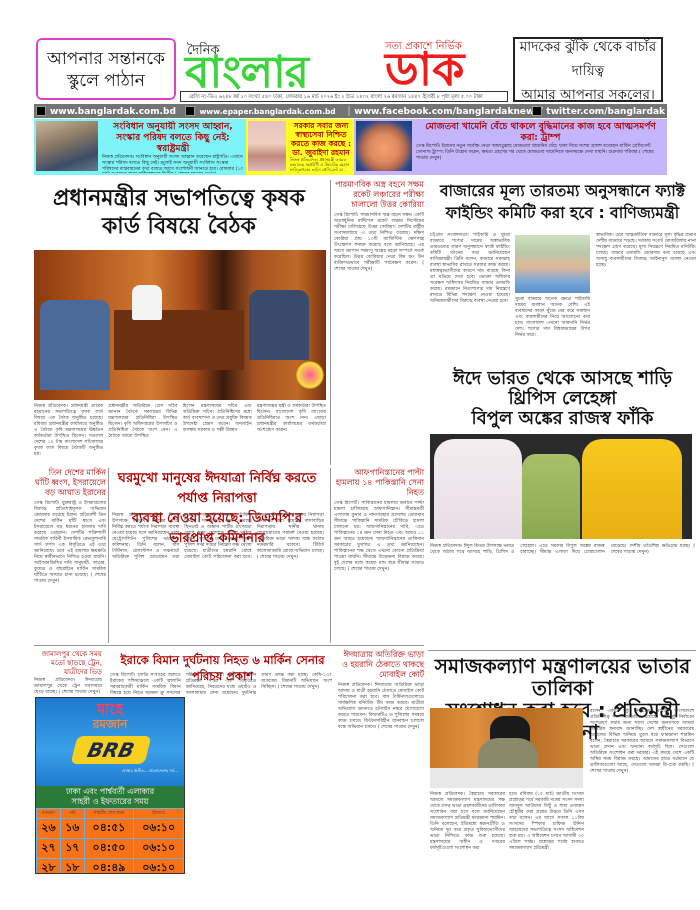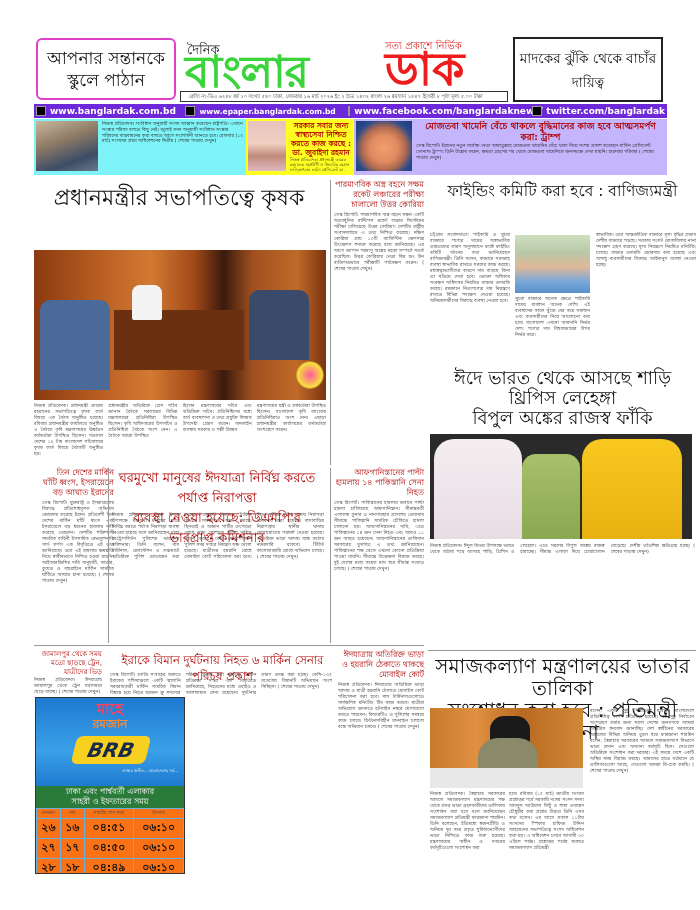--- a/index.html
+++ b/index.html
@@ -5,32 +5,32 @@
 *{box-sizing:border-box;margin:0;padding:0}
 body{width:700px;height:910px;background:#fff;font-family:"DejaVu Sans",sans-serif;color:#111;position:relative;overflow:hidden}
 .abs{position:absolute}
 .ad-left{left:36px;top:38px;width:140px;height:62px;border:2px solid #e040c8;border-radius:6px;background:#fff;display:flex;flex-direction:column;align-items:center;justify-content:center;font-size:17px;line-height:22px;text-align:center}
 .ad-right{left:513px;top:37px;width:150px;height:65px;border:2px solid #222;display:flex;flex-direction:column;align-items:center;justify-content:center;font-size:13.5px;line-height:24px;text-align:center}
 .mast-small{left:187px;top:40px;font-size:13px;color:#222}
 .mast-tag{left:385px;top:38px;font-size:10px;color:#e02020}
 .mast-bangla{left:185px;top:50px;font-size:44px;font-weight:bold;color:#3cd43c;letter-spacing:-1px;line-height:44px}
 .mast-dak{left:385px;top:46px;font-size:46px;font-weight:bold;color:#ee1c1c;line-height:46px}
 .dateline{left:180px;top:91px;width:328px;height:11px;border:1px solid #333;font-size:5px;line-height:9px;padding-left:8px;color:#333;white-space:nowrap;overflow:hidden}
-.linkbar{left:34px;top:104px;width:633px;height:14px;background:#6d28d9;display:flex;align-items:center;gap:4px;padding:0 2px}
+.linkbar{left:34px;top:104px;width:633px;height:14px;background:#737373;display:flex;align-items:center;gap:4px;padding:0 2px}
 .link{color:#fff;font-size:9px;font-weight:bold;white-space:nowrap;display:flex;align-items:center;gap:4px}
 .link .sq{width:10px;height:10px;background:#000;border:1px solid #999;display:inline-block}
 .teaser{top:119px;height:56px;display:flex;gap:4px;padding:2px}
 .t1{left:34px;width:212px;background:#7ff4f8}
 .t2{left:246px;width:108px;background:#ffff22}
 .t3{left:354px;width:313px;background:#c4b5fd}
 .photo{flex:none;width:62px;height:50px}
 .tcontent{flex:1;overflow:hidden}
 .thead{font-size:9px;line-height:11px;color:#b00000;text-align:center;font-weight:bold}
 .tbody{font-size:4.6px;line-height:5.8px;color:#222}
-.headline{font-weight:normal;text-align:center;color:#111}
+.headline{font-weight:bold;text-align:center;color:#111}
 .col-text{font-size:4.6px;line-height:6px;color:#333;text-align:justify;overflow:hidden}
 .sub-head{font-size:8px;line-height:10px;text-align:right;color:#111}
 .imgbox{overflow:hidden}
 table.rz{border-collapse:collapse;width:100%;background:#f97316}
 table.rz td{border:1px solid #6ab0e0;text-align:center;font-size:11px;font-weight:bold;padding:0 1px;height:16px}
 table.rz tr.hdr td{font-size:4.5px;font-weight:normal;height:10px;color:#444}
 </style>
 </head>
 <body>
 
@@ -38,20 +38,21 @@
   <div>আপনার সন্তানকে</div>
   <div>স্কুলে পাঠান</div>
 </div>
 <div class="abs mast-small">দৈনিক</div>
 <div class="abs mast-bangla">বাংলার</div>
 <div class="abs mast-tag">সত্য প্রকাশে নির্ভিক</div>
 <div class="abs mast-dak">ডাক</div>
 <div class="abs dateline">রেজি নং-ডিএ ৬২৪৮ বর্ষ ১০ সংখ্যা ৫৪০ ঢাকা, সোমবার ১৬ মার্চ ২০২৬ ইং ২ চৈত্র ১৪৩২ বাংলা ২৬ রমজান ১৪৪৭ হিজরী ৮ পৃষ্ঠা মূল্য ৫.০০ টাকা</div>
 <div class="abs ad-right">
   <div>মাদকের ঝুঁকি থেকে বাচাঁর দায়িত্ব</div>
+  <div>আমার আপনার সকলের।</div>
 </div>
 
 <div class="abs linkbar">
   <div class="link" style="width:150px">
       <span class="sq"></span>
       <span>www.banglardak.com.bd</span>
     </div>
   <div class="link" style="width:164px;font-size:7.5px">
       <span class="sq"></span>
       <span>www.epaper.banglardak.com.bd</span>
@@ -62,40 +63,42 @@
     </div>
   <div class="link">
       <span class="sq"></span>
       <span>twitter.com/banglardak</span>
     </div>
 </div>
 
 <div class="abs teaser t1">
   <div class="photo" style="background:linear-gradient(160deg,#c9b79b 0%,#8d7a66 40%,#3c4c66 75%,#6a7a8a 100%)"></div>
   <div class="tcontent">
+    <div class="thead">সংবিধান অনুযায়ী সংসদ আহ্বান, সংস্কার পরিষদ বলতে কিছু নেই: স্বরাষ্ট্রমন্ত্রী</div>
     <div class="tbody">নিজস্ব প্রতিবেদক। সংবিধান অনুযায়ী সংসদ আহ্বান করেছেন রাষ্ট্রপতি। এখানে সংস্কার পরিষদ বলতে কিছু নেই। জুলাই সনদ অনুযায়ী সংবিধান সংস্কার পরিষদের বাস্তবায়নের কথা বলতে আগে সংশোধনী আনতে হবে। রোববার (১৫ মার্চ) সংসদের প্রথম অধিবেশনের দ্বিতীয় ( শেষের পাতায় দেখুন)</div>
   </div>
 </div>
 <div class="abs teaser t2">
   <div class="photo" style="width:38px;background:linear-gradient(180deg,#e8c2c0 0%,#f0d0c0 45%,#c08a7a 70%,#e0b8c0 100%)"></div>
   <div class="tcontent">
     <div class="thead" style="font-size:7.5px;line-height:9px">সরকার সবার জন্য স্বাস্থ্যসেবা নিশ্চিত করতে কাজ করছে : ডা. জুবাইদা রহমান</div>
     <div class="tbody" style="font-size:4px;line-height:5px">নিজস্ব প্রতিবেদক। প্রধানমন্ত্রী তারেক রহমানের সহধর্মিণী ও জিয়াউর রহমান ফাউন্ডেশনের ভাইস প্রেসিডেন্ট ডা. জুবাইদা রহমান বলেছেন, স্বাস্থ্যসেবা মানুষের মৌলিক অধিকার। সরকার সবার জন্য স্বাস্থ্যসেবা নিশ্চিত করতে কাজ করছে। এখন থেকে সকল মানুষ চিকিৎসা সেবা পাবেন ( শেষের পাতায় দেখুন)</div>
   </div>
 </div>
 <div class="abs teaser t3">
   <div class="photo" style="width:56px;background:radial-gradient(ellipse at 50% 55%,#f2a070 0%,#e08a60 35%,#b06a50 55%,#2a4a8a 75%,#1a3a7a 100%)"></div>
   <div class="tcontent">
     <div class="thead">মোজতবা খামেনি বেঁচে থাকলে বুদ্ধিমানের কাজ হবে আত্মসমর্পণ করা: ট্রাম্প</div>
     <div class="tbody">ডেস্ক রিপোর্ট। ইরানের নতুন সর্বোচ্চ নেতা আয়াতুল্লাহ মোজতবা খামেনির বেঁচে থাকা নিয়ে সংশয় প্রকাশ করেছেন মার্কিন প্রেসিডেন্ট ডোনাল্ড ট্রাম্প। তিনি উল্লেখ করেন, ক্ষমতা গ্রহণের পর থেকে মোজতবা খামেনিকে জনসমক্ষে দেখা যায়নি। শুক্রবার পরিবার ( শেষের পাতায় দেখুন)</div>
   </div>
 </div>
 
 <div class="abs headline" style="left:34px;top:184px;width:290px;font-size:22px;line-height:28px">
   <div>প্রধানমন্ত্রীর সভাপতিত্বে কৃষক</div>
+  <div>কার্ড বিষয়ে বৈঠক</div>
 </div>
 <div class="abs imgbox" style="left:34px;top:250px;width:292px;height:150px;background:linear-gradient(90deg,#8a3a10 0%,#b55a20 20%,#d27a32 40%,#a04818 55%,#3a1a0c 65%,#a05020 75%,#c06a28 90%,#7a3410 100%)">
   <div style="position:absolute;left:80px;top:60px;width:130px;height:60px;background:#6a3010"></div>
   <div style="position:absolute;left:98px;top:35px;width:30px;height:35px;background:#f4f4f4;border-radius:8px 8px 2px 2px"></div>
   <div style="position:absolute;left:6px;top:50px;width:70px;height:90px;background:#4a6a9a;border-radius:10px 10px 0 0"></div>
   <div style="position:absolute;left:215px;top:40px;width:60px;height:70px;background:#3a4a6a;border-radius:10px 10px 0 0"></div>
   <div style="position:absolute;left:262px;top:110px;width:28px;height:30px;background:radial-gradient(circle,#ff5a9a 0%,#f8e040 60%,transparent 70%)"></div>
 </div>
 <div class="abs" style="left:34px;top:403px;width:292px;height:62px;display:flex;gap:5px">
   <div class="col-text" style="flex:1">নিজস্ব প্রতিবেদক। প্রধানমন্ত্রী তারেক রহমানের সভাপতিত্বে কৃষক কার্ড বিষয়ে এক বৈঠক অনুষ্ঠিত হয়েছে। রবিবার প্রধানমন্ত্রীর কার্যালয়ে অনুষ্ঠিত এ বৈঠকে কৃষি মন্ত্রণালয়ের ঊর্ধ্বতন কর্মকর্তারা উপস্থিত ছিলেন। গতকাল দেশের ১২ টায় বাংলাদেশ সচিবালয়ে কৃষক কার্ড বিষয়ে বৈঠকটি অনুষ্ঠিত হয়।</div>
@@ -104,39 +107,40 @@
   <div class="col-text" style="flex:1">মন্ত্রণালয়ের মন্ত্রী ও কর্মকর্তারা উপস্থিত ছিলেন। বাংলাদেশ কৃষি ব্যাংকের প্রতিনিধিরাও অংশ নেন। এছাড়া প্রধানমন্ত্রীর কার্যালয়ের কর্মকর্তারা অংশগ্রহণ করেন।</div>
 </div>
 
 <div class="abs" style="left:330px;top:180px;width:1px;height:285px;background:#999"></div>
 <div class="abs" style="left:334px;top:180px;width:90px;height:285px">
   <div class="sub-head" style="color:#b00000">পারমাণবিক অস্ত্র বহনে সক্ষম রকেট লঞ্চারের পরীক্ষা চালালো উত্তর কোরিয়া</div>
   <div class="col-text" style="height:225px;margin-top:2px">ডেস্ক রিপোর্ট। পারমাণবিক অস্ত্র বহনে সক্ষম একটি অত্যাধুনিক মাল্টিপল রকেট লঞ্চার সিস্টেমের পরীক্ষা চালিয়েছে উত্তর কোরিয়া। দেশটির রাষ্ট্রীয় সংবাদমাধ্যমে এ তথ্য নিশ্চিত করেছে। দক্ষিণ কোরিয়া প্রায় ১০টি ব্যালিস্টিক ক্ষেপণাস্ত্র উৎক্ষেপণ শনাক্ত করেছে বলে জানিয়েছে। এর আগে জাপান পরমাণু অস্ত্রের মহড়া সম্পর্কে সতর্ক করেছিল। উত্তর কোরিয়ার নেতা কিম জং উন ব্যক্তিগতভাবে পরীক্ষাটি পর্যবেক্ষণ করেন। ( শেষের পাতায় দেখুন)</div>
 </div>
 
 <div class="abs headline" style="left:430px;top:180px;width:265px;font-size:15.5px;line-height:22px">
+  <div>বাজারের মূল্য তারতম্য অনুসন্ধানে ফ্যাক্ট</div>
   <div>ফাইন্ডিং কমিটি করা হবে : বাণিজ্যমন্ত্রী</div>
 </div>
 <div class="abs col-text" style="left:430px;top:232px;width:80px;height:128px">চট্টগ্রাম সংবাদদাতা। পাইকারি ও খুচরা বাজারে পণ্যের দামের অস্বাভাবিক তারতম্যের কারণ অনুসন্ধানে ফ্যাক্ট ফাইন্ডিং কমিটি গঠনের কথা জানিয়েছেন বাণিজ্যমন্ত্রী। তিনি বলেন, বাজারে সরবরাহ ব্যবস্থা স্বাভাবিক রাখতে সরকার কাজ করছে। মধ্যস্বত্বভোগীদের কারণে দাম বাড়ছে কিনা তা খতিয়ে দেখা হবে। ভোক্তা অধিকার সংরক্ষণ অধিদপ্তর নিয়মিত বাজার তদারকি করছে। রমজানে নিত্যপণ্যের দাম নিয়ন্ত্রণে রাখতে বিভিন্ন পদক্ষেপ নেওয়া হয়েছে। অনিয়মকারীদের বিরুদ্ধে ব্যবস্থা নেওয়া হবে।</div>
 <div class="abs imgbox" style="left:515px;top:235px;width:75px;height:58px;background:linear-gradient(180deg,#cfe0c0 0%,#b8c8a8 30%,#e0b898 55%,#7aa8d8 80%,#5a90cc 100%)"></div>
 <div class="abs col-text" style="left:515px;top:296px;width:75px;height:64px">খুচরা বাজারে অনেক ক্ষেত্রে পাইকারি দামের ব্যবধান অনেক বেশি। এই ব্যবধানের কারণ খুঁজে বের করে সমাধান এবং ব্যবসায়ীদের নিয়ে আলোচনা করা হবে। বাংলাদেশ এখনো আমদানি নির্ভর দেশ। পণ্যের দাম বিশ্ববাজারের উপর নির্ভর করে।</div>
 <div class="abs col-text" style="left:596px;top:232px;width:100px;height:128px">স্বাভাবিক। তবে আন্তর্জাতিক বাজারে মূল্য বৃদ্ধির প্রভাব দেশীয় বাজারে পড়ছে। সরকার সংকট মোকাবিলায় নানা পদক্ষেপ গ্রহণ করেছে। মূল্য নিয়ন্ত্রণে নিয়মিত মনিটরিং চলছে। বাজার তদারকি জোরদার করা হয়েছে এবং অসাধু ব্যবসায়ীদের বিরুদ্ধে আইনানুগ ব্যবস্থা নেওয়া হচ্ছে।</div>
 
 <div class="abs headline" style="left:430px;top:368px;width:265px;font-size:18px;line-height:20px">
   <div>ঈদে ভারত থেকে আসছে শাড়ি থ্রিপিস লেহেঙ্গা</div>
   <div>বিপুল অঙ্কের রাজস্ব ফাঁকি</div>
 </div>
 <div class="abs imgbox" style="left:430px;top:434px;width:262px;height:105px;background:#2a2a2a">
   <div style="position:absolute;left:4px;top:5px;width:88px;height:100px;background:linear-gradient(180deg,#f4eef0,#e8dce4);border-radius:20px 20px 0 0"></div>
   <div style="position:absolute;left:92px;top:20px;width:58px;height:85px;background:linear-gradient(180deg,#a8c06a,#8aa850);border-radius:14px 14px 0 0"></div>
   <div style="position:absolute;left:152px;top:5px;width:100px;height:100px;background:linear-gradient(180deg,#f8c820,#e8b010);border-radius:20px 20px 0 0"></div>
 </div>
 <div class="abs col-text" style="left:430px;top:543px;width:265px;height:108px;column-count:3;column-gap:6px">নিজস্ব প্রতিবেদক। ঈদুল ফিতর উপলক্ষে ভারত থেকে অবৈধ পথে আসছে শাড়ি, থ্রিপিস ও লেহেঙ্গা। এতে সরকার বিপুল অঙ্কের রাজস্ব হারাচ্ছে। সীমান্ত এলাকা দিয়ে চোরাচালান বেড়েছে। দেশীয় তাঁতশিল্প ক্ষতিগ্রস্ত হচ্ছে। ( শেষের পাতায় দেখুন)</div>
 
-<div class="abs" style="left:42px;top:468px;width:72px;height:170px">
+<div class="abs" style="left:34px;top:468px;width:72px;height:170px">
   <div class="sub-head" style="color:#b00000">তিন দেশের মার্কিন ঘাঁটি ধ্বংস, ইসরায়েলে বড় আঘাত ইরানের</div>
   <div class="col-text" style="height:130px;margin-top:2px">ডেস্ক রিপোর্ট। যুক্তরাষ্ট্র ও ইসরায়েলের বিরুদ্ধে প্রতিশোধমূলক অভিযান জোরদার করেছে ইরান। প্রতিবেশী তিন দেশের মার্কিন ঘাঁটি ধ্বংস এবং ইসরায়েলে বড় ধরনের হামলার দাবি করেছে তেহরান। দেশটির শক্তিশালী সামরিক বাহিনী ইসলামিক রেভল্যুশনারি গার্ড কর্পস এক বিবৃতিতে এই তথ্য জানিয়েছে। তবে এই হামলার ক্ষয়ক্ষতি নিয়ে স্বাধীনভাবে নিশ্চিত হওয়া যায়নি। আইআরজিসির দাবি অনুযায়ী, কাতার, কুয়েত ও বাহরাইনে মার্কিন সামরিক ঘাঁটিতে আঘাত হানা হয়েছে। ( শেষের পাতায় দেখুন)</div>
 </div>
 <div class="abs" style="left:108px;top:468px;width:1px;height:175px;background:#999"></div>
 
 <div class="abs headline" style="left:112px;top:468px;width:210px;font-size:13px;line-height:20px;color:#b00000">
   <div>ঘরমুখো মানুষের ঈদযাত্রা নির্বিঘ্ন করতে পর্যাপ্ত নিরাপত্তা</div>
   <div>ব্যবস্থা নেওয়া হয়েছে: ডিএমপি'র ভারপ্রাপ্ত কমিশনার</div>
 </div>
 <div class="abs col-text" style="left:112px;top:512px;width:212px;height:128px;column-count:3;column-gap:5px">নিজস্ব প্রতিবেদক। ঈদুল ফিতর উপলক্ষে ঘরমুখো মানুষের যাত্রা নির্বিঘ্ন করতে পর্যাপ্ত নিরাপত্তা ব্যবস্থা নেওয়া হয়েছে বলে জানিয়েছেন ঢাকা মেট্রোপলিটন পুলিশের ভারপ্রাপ্ত কমিশনার। তিনি বলেন, বাস টার্মিনাল, রেলস্টেশন ও লঞ্চঘাটে অতিরিক্ত পুলিশ মোতায়েন করা হয়েছে। যানজট নিরসনে ট্রাফিক বিভাগ সার্বক্ষণিক কাজ করছে। ছিনতাই ও অজ্ঞান পার্টির তৎপরতা রোধে সাদা পোশাকে পুলিশ দায়িত্ব পালন করছে। ঢাকা মেট্রোপলিটন পুলিশ সদর দপ্তরে নিয়ন্ত্রণ কক্ষ খোলা হয়েছে। যাত্রীদের হয়রানি রোধে মোবাইল কোর্ট পরিচালনা করা হবে। ঈদের ছুটিতে ফাঁকা ঢাকায় নিরাপত্তা জোরদার করা হয়েছে। বাসাবাড়ির নিরাপত্তায় স্থানীয় থানায় যোগাযোগের পরামর্শ দেওয়া হয়েছে। অতিরিক্ত ভাড়া আদায় বন্ধে কঠোর নজরদারি থাকবে। টিকিট কালোবাজারি রোধে অভিযান চলছে। ( শেষের পাতায় দেখুন)</div>

